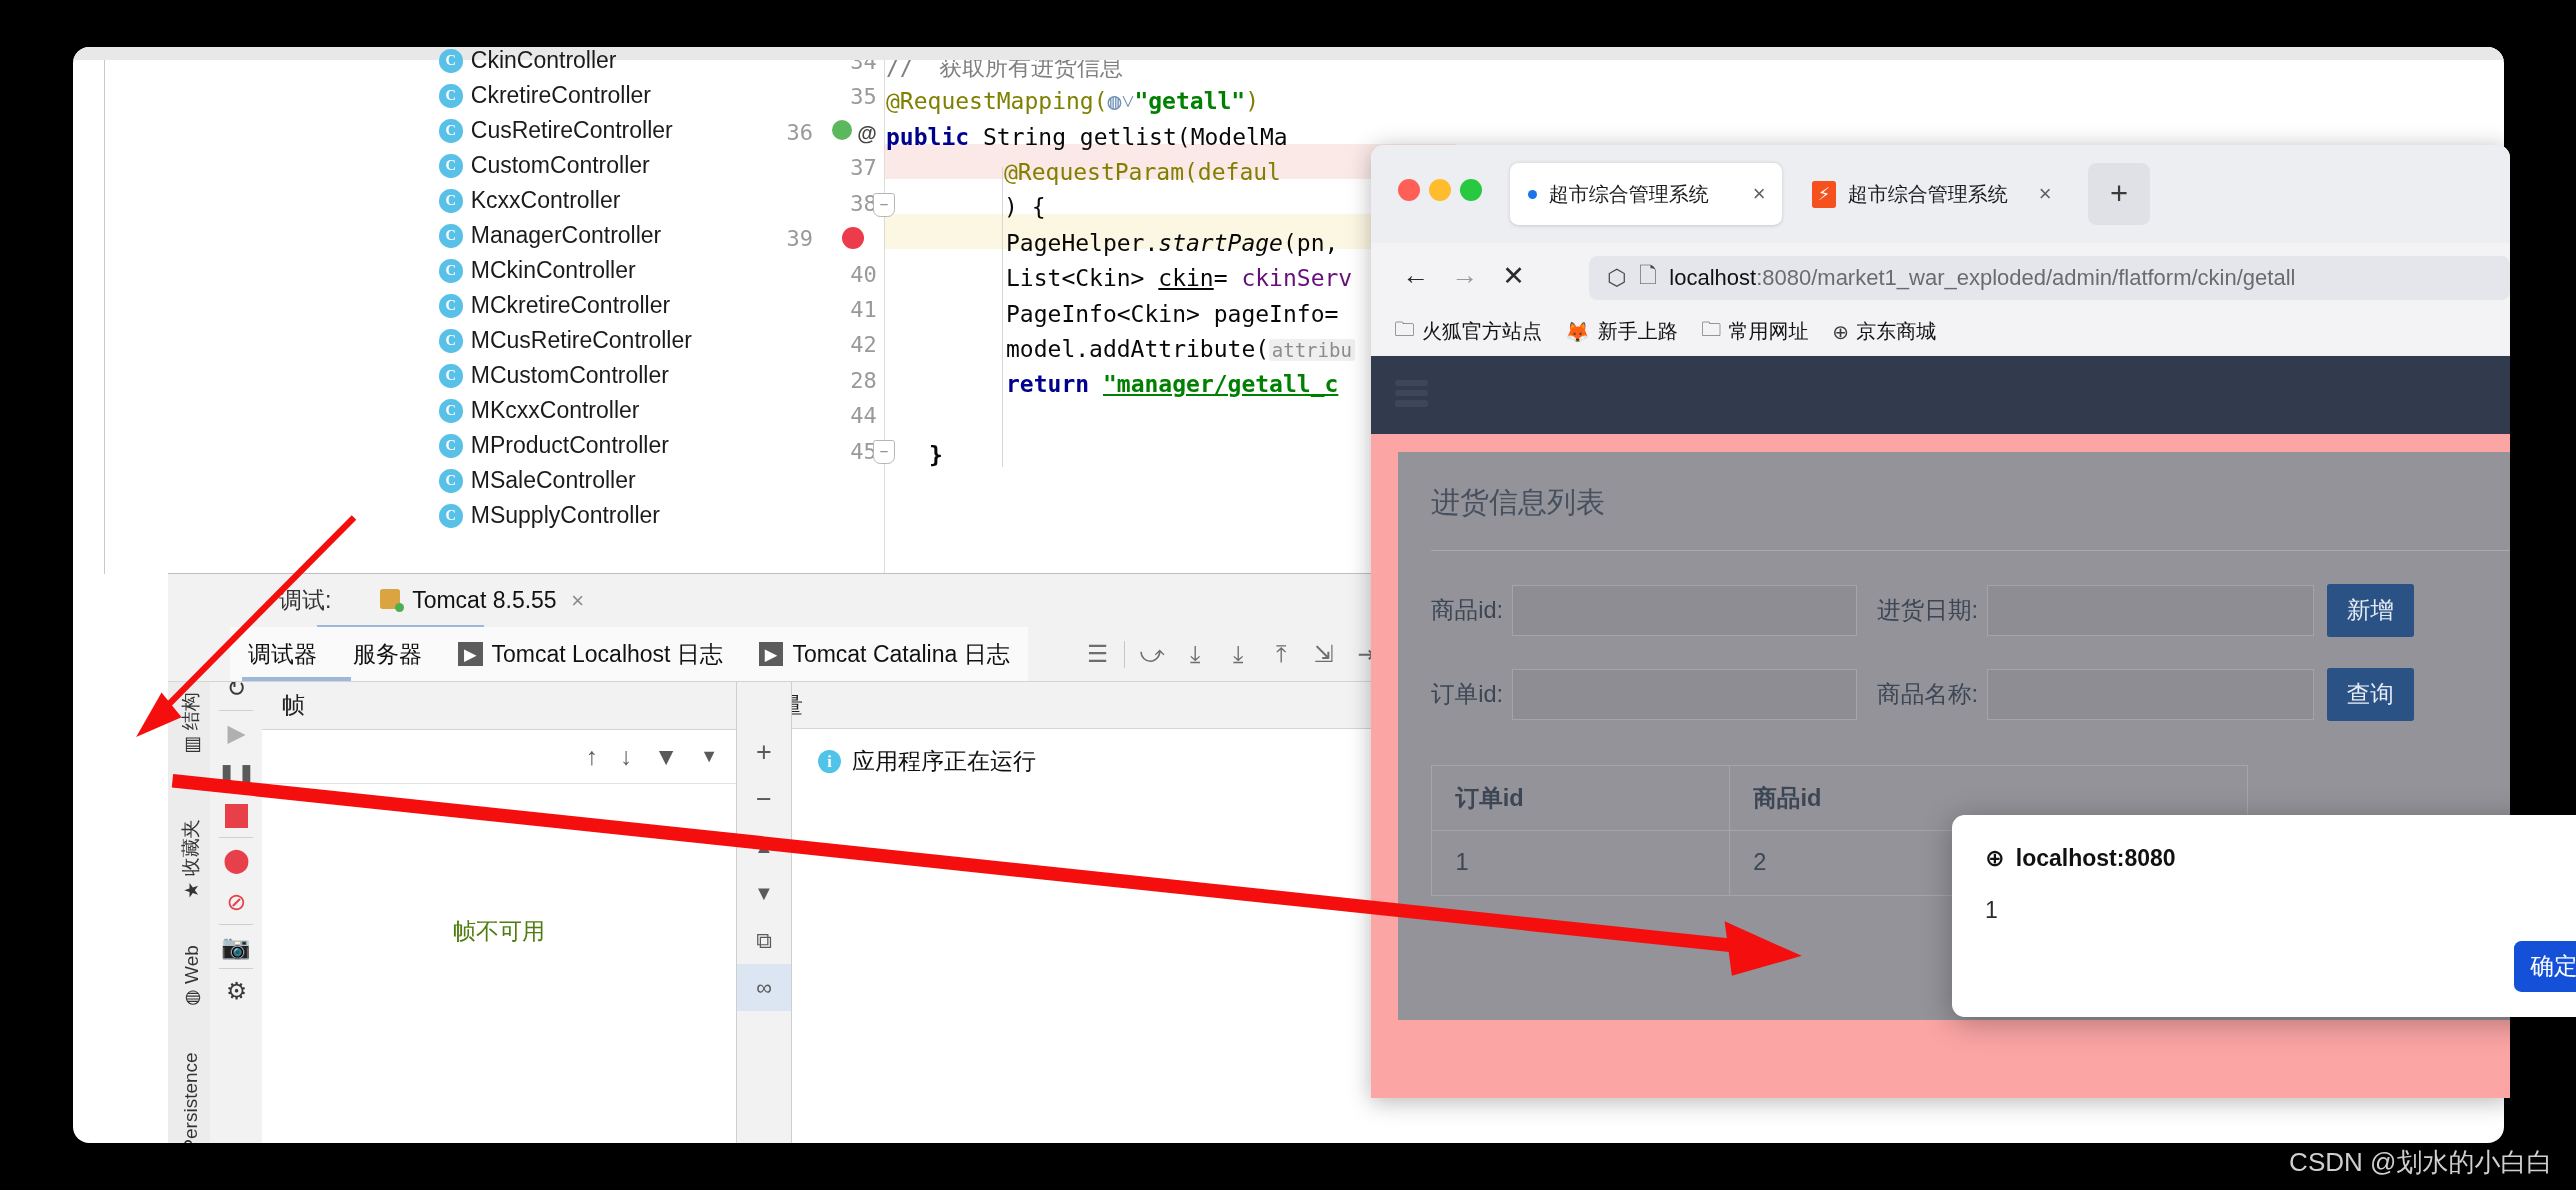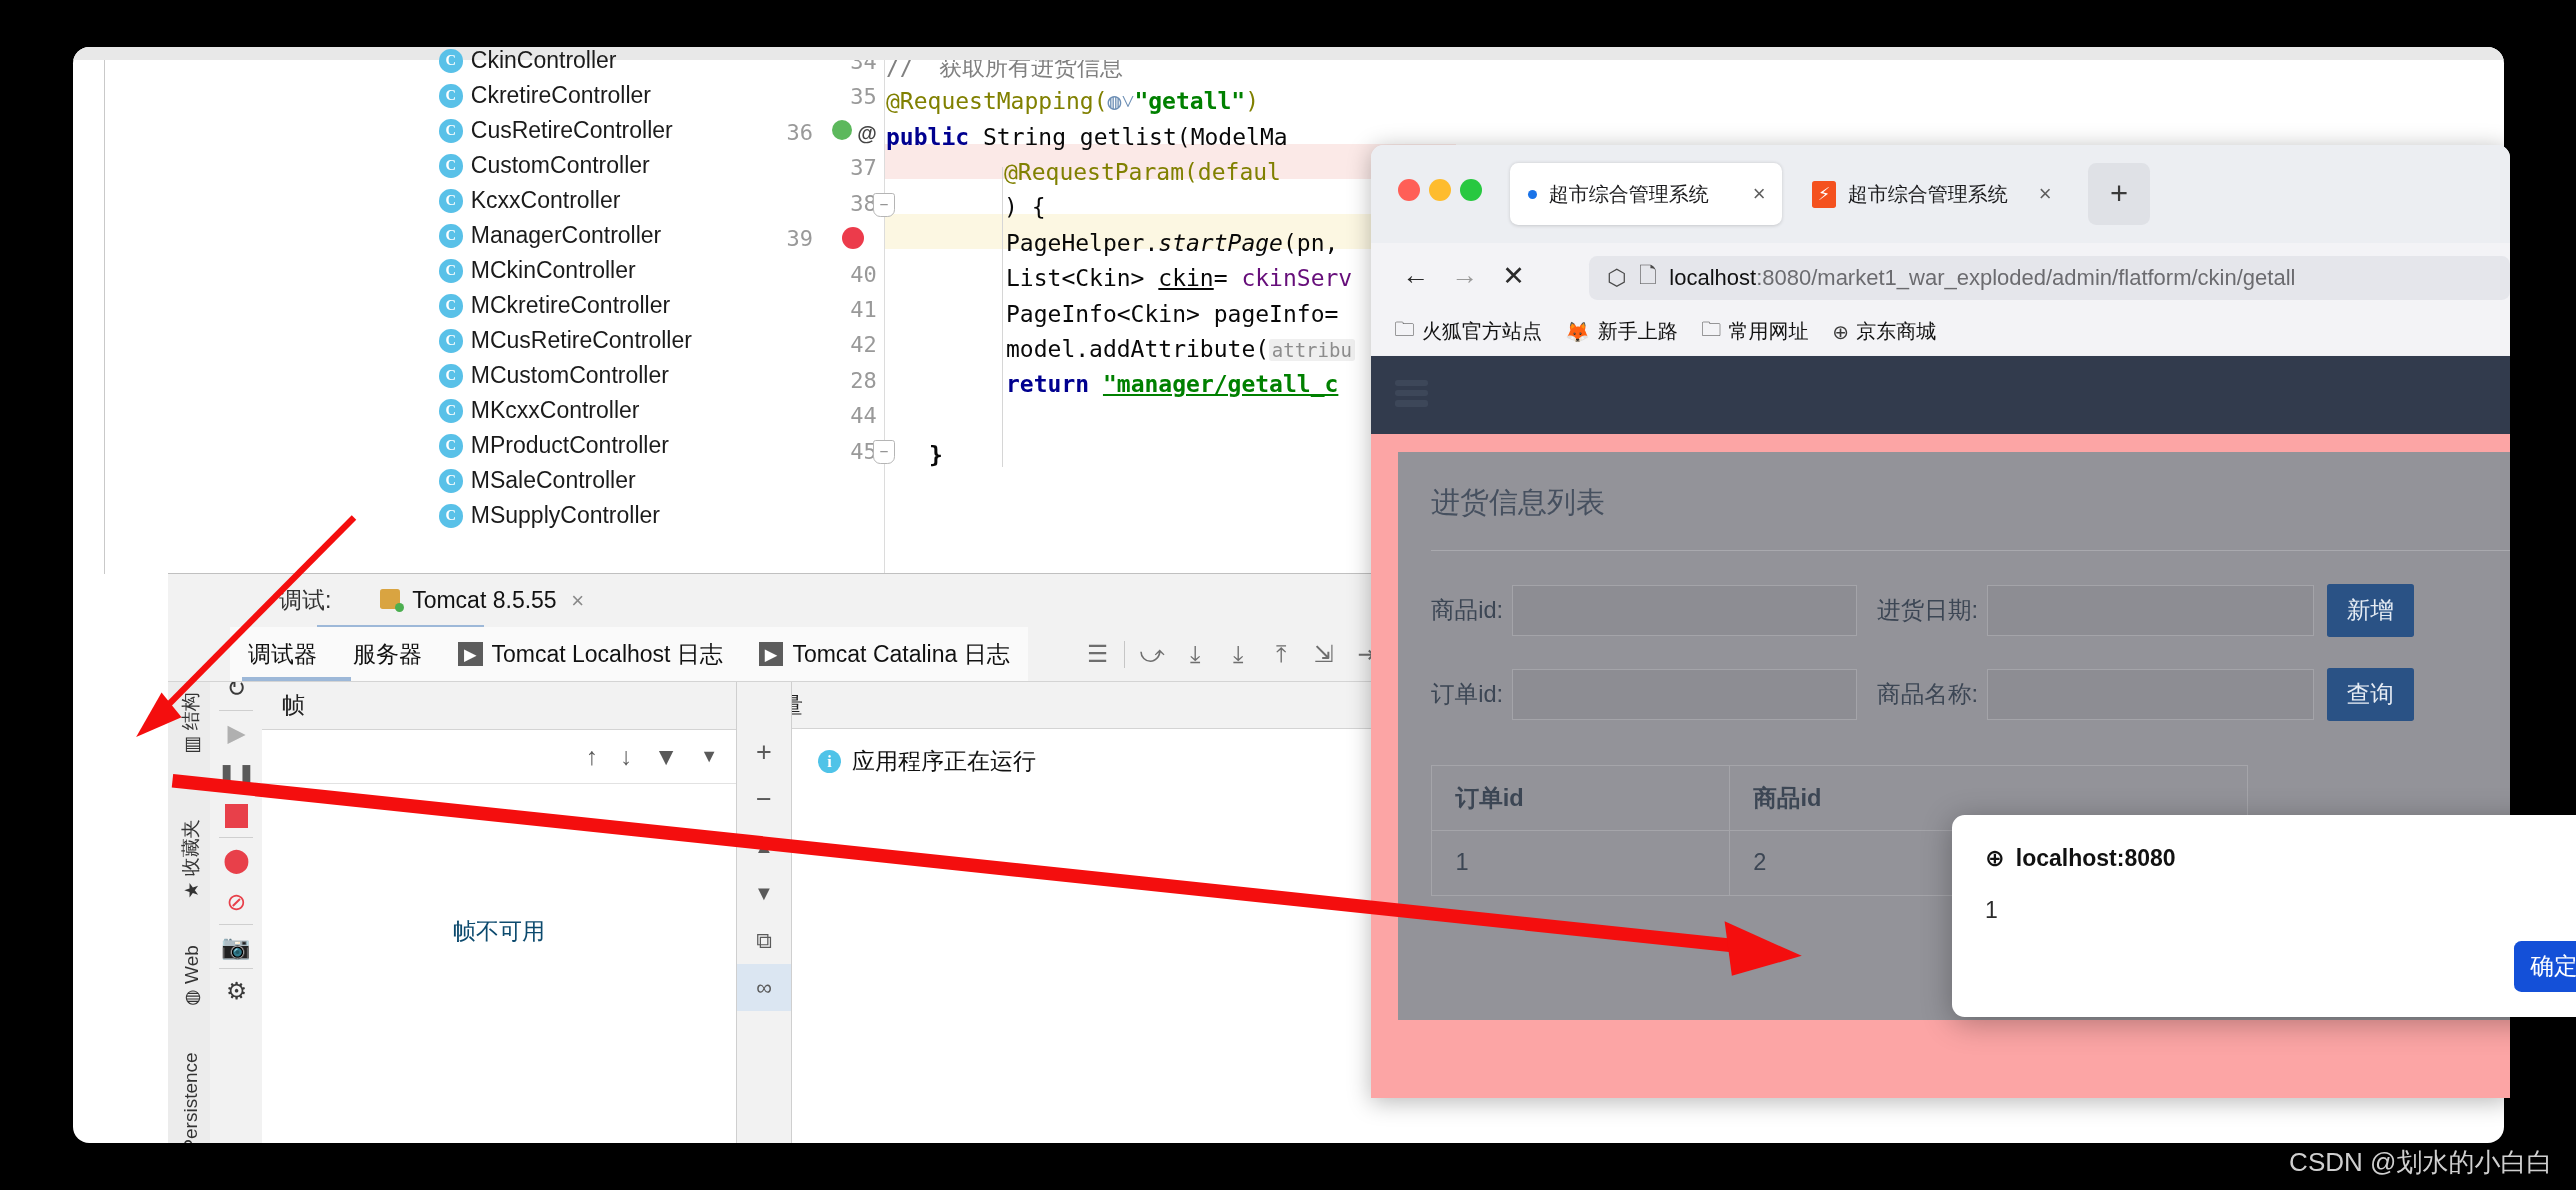--- a/index.html
+++ b/index.html
@@ -78,21 +78,21 @@
   .risep{position:absolute;left:9px;width:34px;height:0.9px;background:#cfcfcf;}
 
   
   #frames{position:absolute;left:94px;top:108px;width:474px;height:462px;background:#fff;
           border-right:0.9px solid #cfcfcf;}
   #frames-hdr{height:47px;background:#f2f2f2;border-bottom:0.9px solid #d4d4d4;display:flex;
               align-items:center;padding-left:20px;font-size:23px;color:#222;}
   #frames-ctrl{height:53px;display:flex;align-items:center;justify-content:flex-end;
                padding-right:18px;gap:22px;border-bottom:0.9px solid #e2e2e2;}
   .fc{font-size:24.5px;color:#5a5a5a;}
-  #frames-empty{margin-top:132px;text-align:center;font-size:23px;color:#0c4a6e;}
+  #frames-empty{margin-top:132px;text-align:center;font-size:23px;color:#4d7c0f;}
   #varcol{position:absolute;left:569px;top:108px;width:54px;height:462px;background:#f2f2f2;
           border-right:0.9px solid #cfcfcf;}
   .vbtn{width:54px;height:47px;display:flex;align-items:center;justify-content:center;
         font-size:27px;color:#5a5a5a;}
   #vars{position:absolute;left:569px;top:108px;width:706px;height:462px;background:#fff;}
   #vars-hdr{position:absolute;left:0;top:0;width:100%;height:47px;background:#f2f2f2;
             border-bottom:0.9px solid #d4d4d4;display:flex;align-items:center;
             padding-left:20px;font-size:23px;color:#222;box-sizing:border-box;}
   #vars-body{position:absolute;left:54px;top:48px;right:0;bottom:0;background:#fff;padding-top:16.3px;}
   #vars-row{display:flex;align-items:center;padding-left:27px;font-size:23px;color:#111;}

